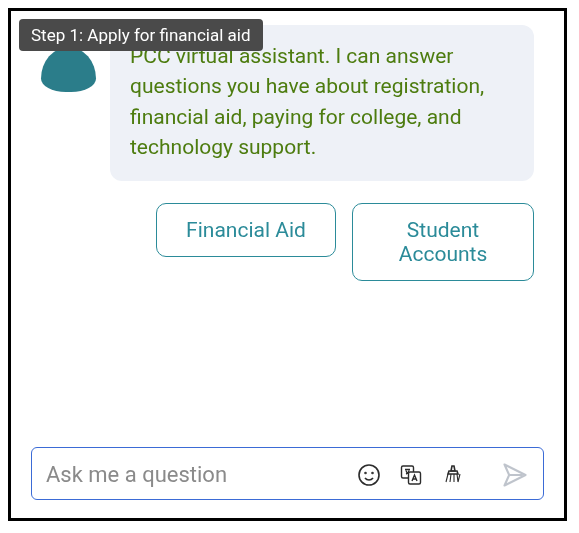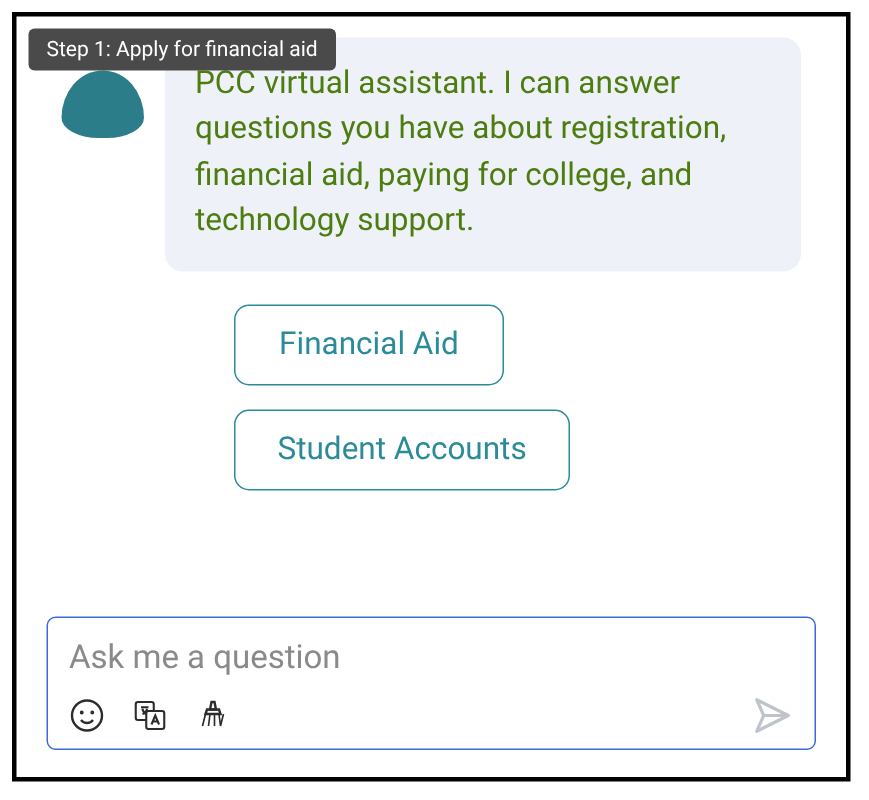--- a/index.html
+++ b/index.html
@@ -23,21 +23,21 @@
       border: 3px solid #000;
       background: #fff;
       overflow: hidden;
     }
     .tooltip-badge {
       position: absolute;
       top: 8px;
       left: 8px;
       background: #4a4a4a;
       color: #fff;
-      font-size: 14px;
+      font-size: 17px;
       padding: 6px 12px;
       border-radius: 4px;
       z-index: 10;
       white-space: nowrap;
     }
     .chat-area {
       position: absolute;
       top: 0;
       left: 0;
       right: 0;
@@ -64,21 +64,21 @@
       padding: 16px 20px 18px 20px;
       color: #4d7c0f;
       font-size: 21px;
       line-height: 1.45;
       flex: 1;
     }
     .quick-replies {
       margin-left: 115px;
       margin-top: 22px;
       display: flex;
-      flex-direction: column;
+      flex-direction: row;
       gap: 16px;
       align-items: flex-start;
     }
     .quick-reply-btn {
       border: 1.5px solid #2b8b99;
       background: #fff;
       color: #2b8b99;
       font-size: 21px;
       padding: 14px 28px;
       border-radius: 10px;
@@ -89,21 +89,20 @@
     }
     .input-area {
       position: absolute;
       left: 20px;
       right: 20px;
       bottom: 18px;
       border: 1.5px solid #3b6bd6;
       border-radius: 6px;
       padding: 10px 14px 8px 14px;
       display: flex;
-      flex-direction: column;
       gap: 8px;
     }
     .text-input {
       border: none;
       outline: none;
       font-size: 22px;
       color: #555;
       background: transparent;
       width: 100%;
       font-family: inherit;

